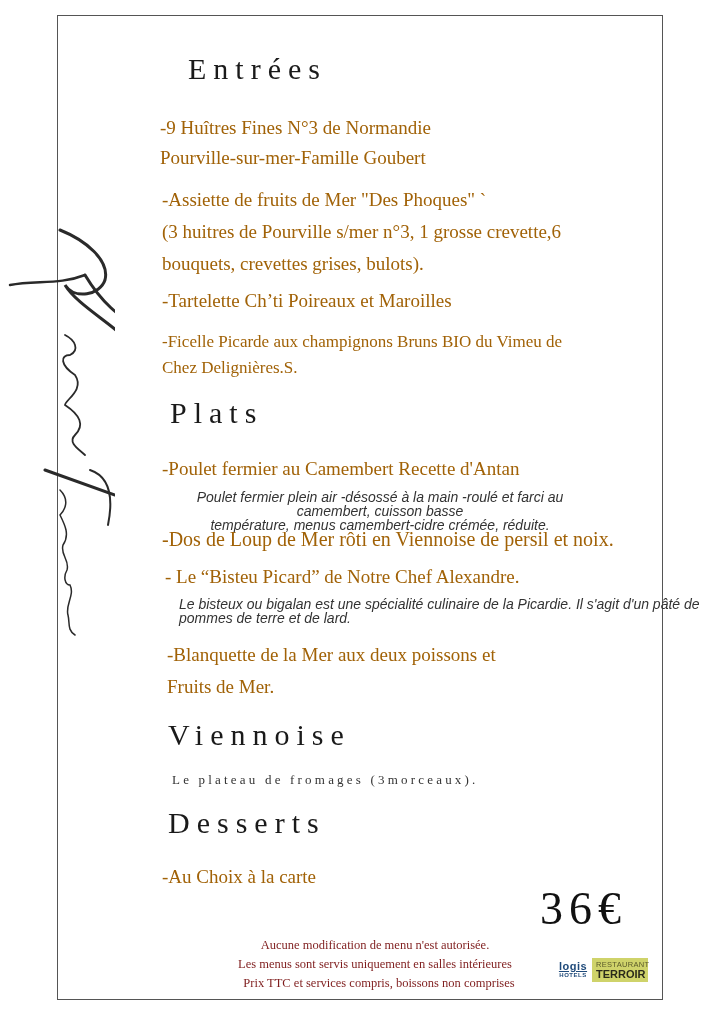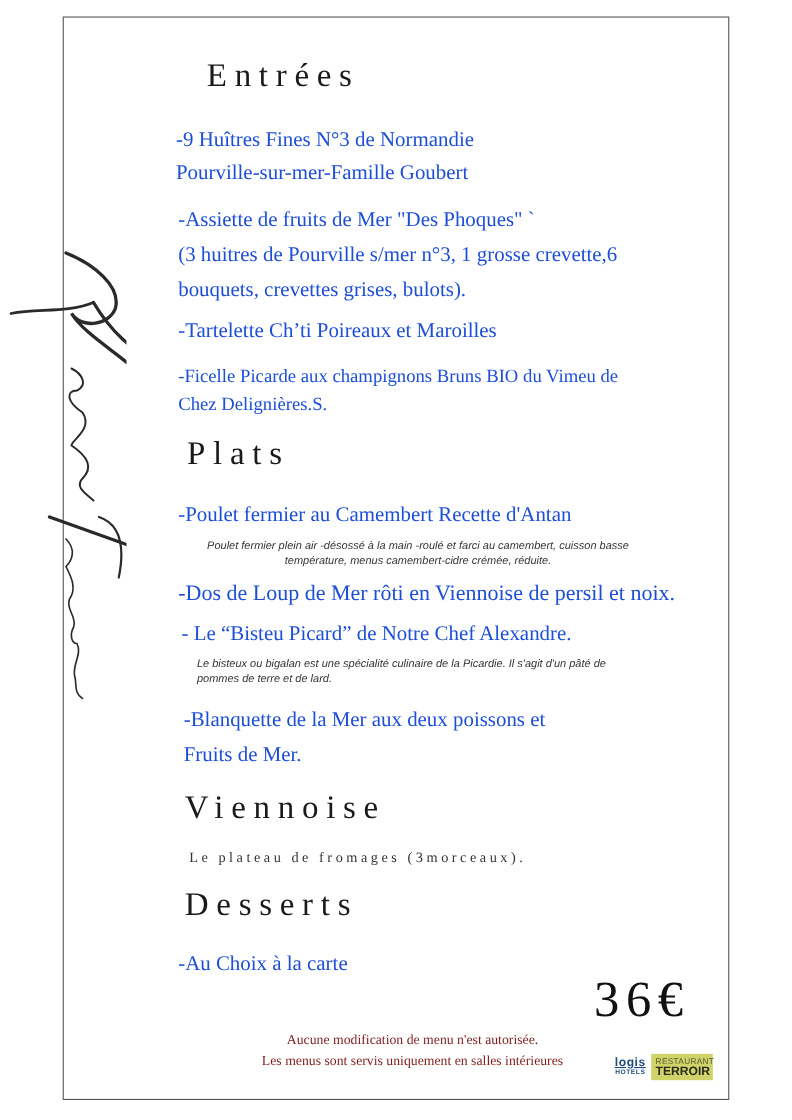--- a/index.html
+++ b/index.html
@@ -2,23 +2,23 @@
 <html><head>
 <meta charset="utf-8">
 <style>
   html, body { margin:0; padding:0; background:#ffffff; }
   body { width:720px; height:1018px; position:relative; overflow:hidden;
          font-family:"DejaVu Serif", "Liberation Serif", serif; color:#222; }
   .frame { position:absolute; left:57px; top:15px; width:606px; height:985px;
            border:1px solid #555; box-sizing:border-box; background:#fff; }
   .abs { position:absolute; white-space:nowrap; }
   .heading { font-family:"Liberation Serif", serif; font-size:30px; letter-spacing:7px; color:#1a1a1a; }
-  .item { font-family:"Liberation Serif", serif; font-size:19px; color:#1d4ed8; line-height:30px; }
+  .item { font-family:"Liberation Serif", serif; font-size:19px; color:#a16207; line-height:30px; }
   .item-lg { font-size:20px; }
-  .desc { font-family:"Liberation Sans", sans-serif; font-style:italic; font-size:10px; color:#333; line-height:14px; }
+  .desc { font-family:"Liberation Sans", sans-serif; font-style:italic; font-size:14px; color:#333; line-height:14px; }
   .spaced { font-family:"Liberation Serif", serif; font-size:13px; letter-spacing:3.2px; color:#333; }
   .price { font-family:"Liberation Serif", serif; font-size:46px; letter-spacing:6px; color:#111; }
   .note { font-family:"Liberation Serif", serif; font-size:12.5px; color:#7f1d1d; line-height:19px; text-align:center; }
   .logis { font-family:"Liberation Sans", sans-serif; color:#1f4a7a; font-weight:bold; text-align:center; line-height:1; }
   .logis .l1 { font-size:11px; letter-spacing:0.5px; text-decoration:underline; }
   .logis .l2 { font-size:6px; letter-spacing:0.5px; }
   .terroir { background:#cfd36a; font-family:"Liberation Sans", sans-serif; text-align:center; line-height:1; padding:3px 4px; box-sizing:border-box; }
   .terroir .t1 { font-size:7.5px; color:#5a5a2a; letter-spacing:0.3px; }
   .terroir .t2 { font-size:11px; font-weight:bold; color:#2a2a1a; }
 </style>
@@ -98,20 +98,21 @@
 <div class="abs spaced" style="left:172px; top:772px;">Le plateau de fromages (3morceaux).</div>
 
 <div class="abs heading" style="left:168px; top:806px;">Desserts</div>
 <div class="abs item" style="left:162px; top:862px;">-Au Choix à la carte</div>
 
 <div class="abs price" style="left:540px; top:882px;">36€</div>
 
 <div class="abs note" style="left:220px; top:936px; width:310px;">
   <div>Aucune modification de menu n'est autorisée.</div>
   <div>Les menus sont servis uniquement en salles intérieures</div>
+  <div style="padding-left:8px;">Prix TTC et services compris, boissons non comprises</div>
 </div>
 
 <div class="abs logis" style="left:558px; top:961px; width:30px;">
   <div class="l1">logis</div>
   <div class="l2">HOTELS</div>
 </div>
 <div class="abs terroir" style="left:592px; top:958px; width:56px; height:24px;">
   <div class="t1">RESTAURANT</div>
   <div class="t2">TERROIR</div>
 </div>

